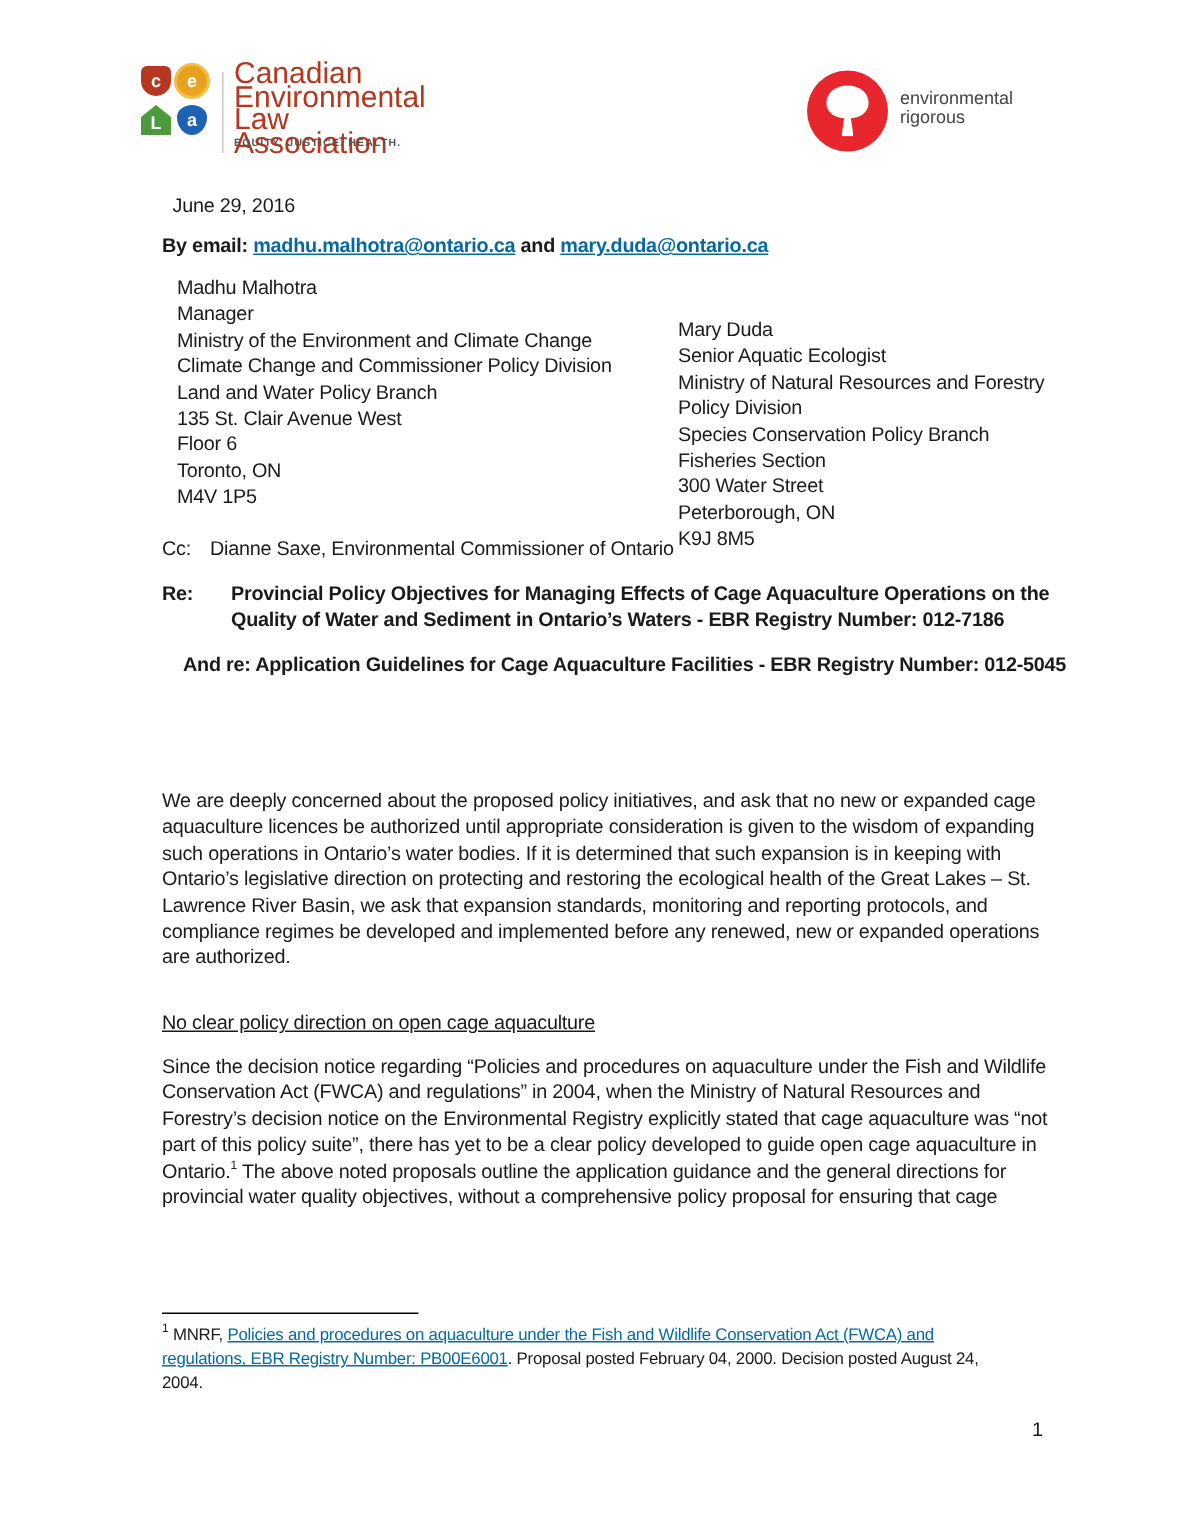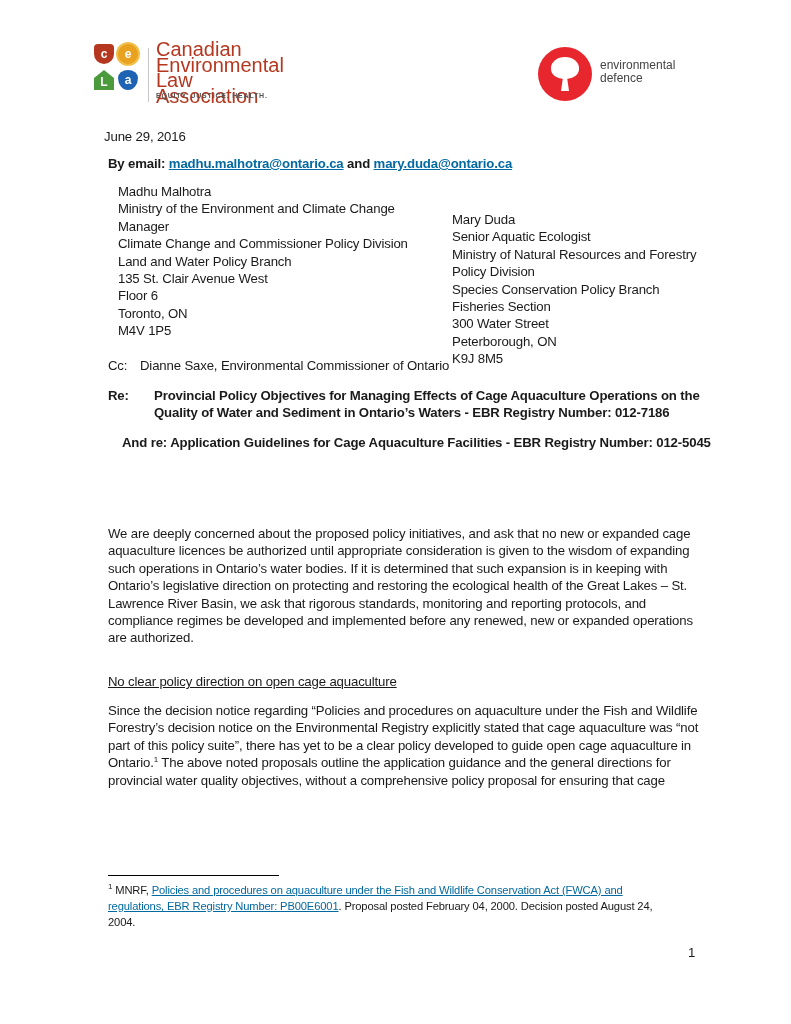--- a/index.html
+++ b/index.html
@@ -63,37 +63,37 @@
     <div class="cela-tag">EQUITY. JUSTICE. HEALTH.</div>
   </div>
 
   <div class="abs ed-logo">
     <div class="ed-circle">
       <div class="ed-tree-top"></div>
       <div class="ed-tree-trunk"></div>
     </div>
     <div class="ed-name">
       <div>environmental</div>
-      <div>defence</div>
+      <div>rigorous</div>
     </div>
   </div>
 
-  <div class="abs txt" style="left:104px; top:128px;">June 29, 2016</div>
+  <div class="abs txt" style="left:115px; top:128px;">June 29, 2016</div>
 
   <div class="abs txt bold" style="left:108px; top:155px;">
     <span>By email:</span>
     <a class="link" href="#">madhu.malhotra@ontario.ca</a>
     <span>and</span>
     <a class="link" href="#">mary.duda@ontario.ca</a>
   </div>
 
   <div class="abs txt" style="left:118px; top:183px;">
     <div>Madhu Malhotra</div>
+    <div>Manager</div>
     <div>Ministry of the Environment and Climate Change</div>
-    <div>Manager</div>
     <div>Climate Change and Commissioner Policy Division</div>
     <div>Land and Water Policy Branch</div>
     <div>135 St. Clair Avenue West</div>
     <div>Floor 6</div>
     <div>Toronto, ON</div>
     <div>M4V 1P5</div>
   </div>
 
   <div class="abs txt" style="left:452px; top:183px;margin-top:28px;">
     <div>Mary Duda</div>
@@ -117,29 +117,30 @@
   </div>
 
   <div class="abs txt bold" style="left:122px; top:434px;">And re: Application Guidelines for Cage Aquaculture Facilities - EBR Registry Number: 012-5045</div>
 
 
   <div class="abs txt" style="left:108px; top:525px;">
     <div>We are deeply concerned about the proposed policy initiatives, and ask that no new or expanded cage</div>
     <div>aquaculture licences be authorized until appropriate consideration is given to the wisdom of expanding</div>
     <div>such operations in Ontario’s water bodies. If it is determined that such expansion is in keeping with</div>
     <div>Ontario’s legislative direction on protecting and restoring the ecological health of the Great Lakes – St.</div>
-    <div>Lawrence River Basin, we ask that rigorous standards, monitoring and reporting protocols, and</div>
+    <div>Lawrence River Basin, we ask that expansion standards, monitoring and reporting protocols, and</div>
     <div>compliance regimes be developed and implemented before any renewed, new or expanded operations</div>
     <div>are authorized.</div>
   </div>
 
   <div class="abs txt uline" style="left:108px; top:673px;">No clear policy direction on open cage aquaculture</div>
 
   <div class="abs txt" style="left:108px; top:702px;">
     <div>Since the decision notice regarding “Policies and procedures on aquaculture under the Fish and Wildlife</div>
+    <div>Conservation Act (FWCA) and regulations” in 2004, when the Ministry of Natural Resources and</div>
     <div>Forestry’s decision notice on the Environmental Registry explicitly stated that cage aquaculture was “not</div>
     <div>part of this policy suite”, there has yet to be a clear policy developed to guide open cage aquaculture in</div>
     <div><span>Ontario.</span><sup>1</sup><span> The above noted proposals outline the application guidance and the general directions for</span></div>
     <div>provincial water quality objectives, without a comprehensive policy proposal for ensuring that cage</div>
   </div>
 
   <div class="abs footnote-rule"></div>
   <div class="abs txt fn" style="left:108px; top:882px;">
     <div><sup>1</sup><span> MNRF, </span><a class="link" href="#">Policies and procedures on aquaculture under the Fish and Wildlife Conservation Act (FWCA) and</a></div>
     <div><a class="link" href="#">regulations, EBR Registry Number: PB00E6001</a><span>. Proposal posted February 04, 2000. Decision posted August 24,</span></div>

